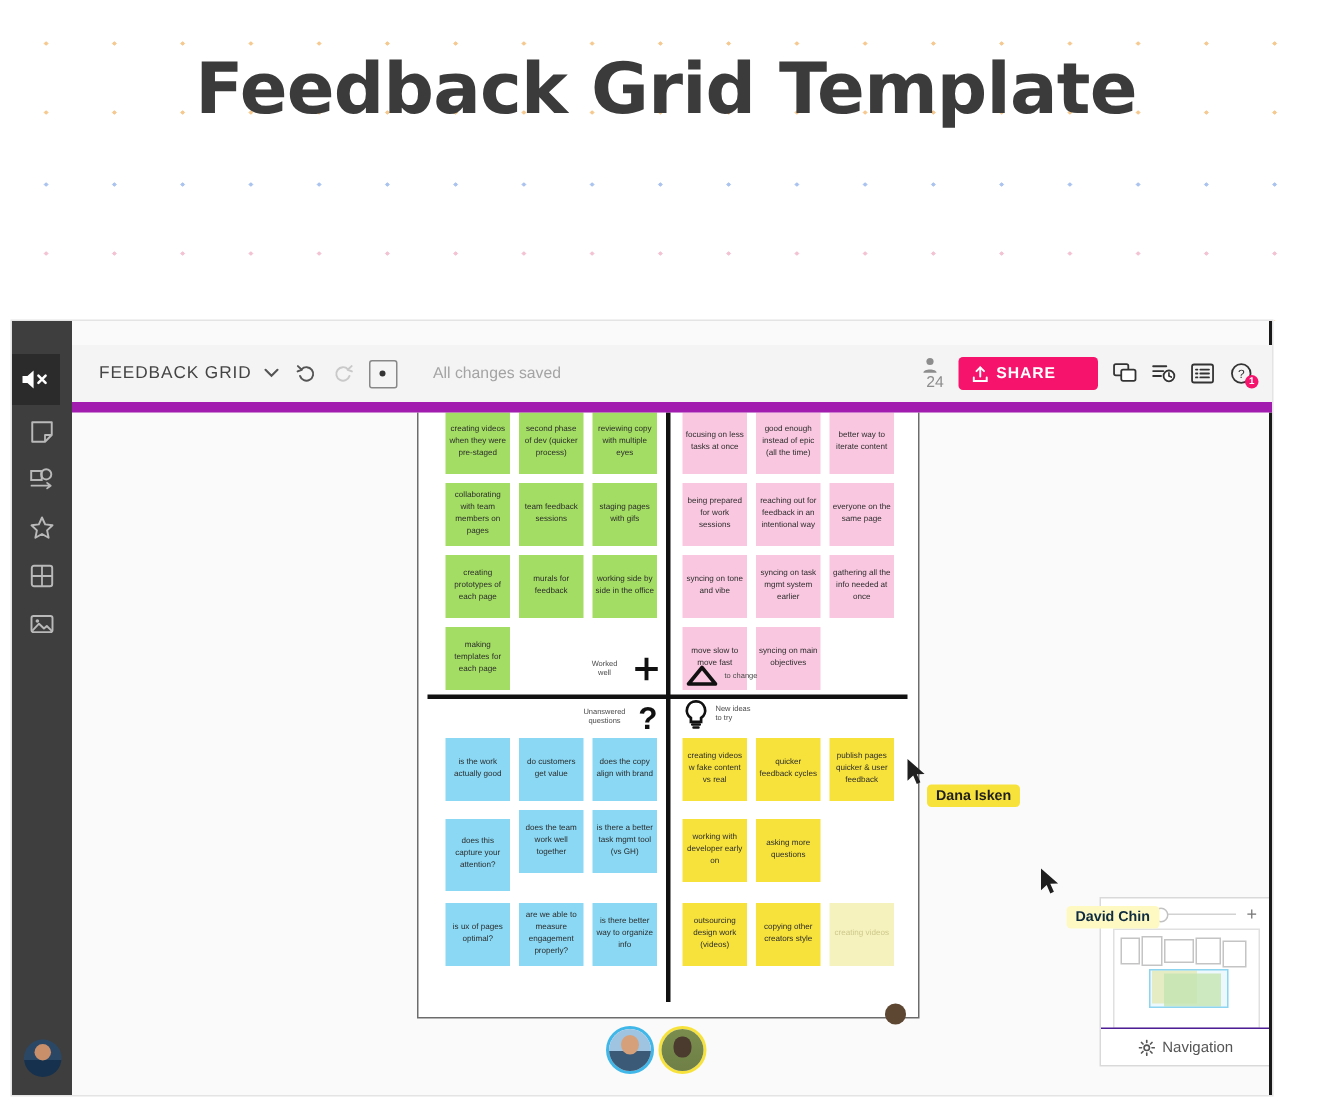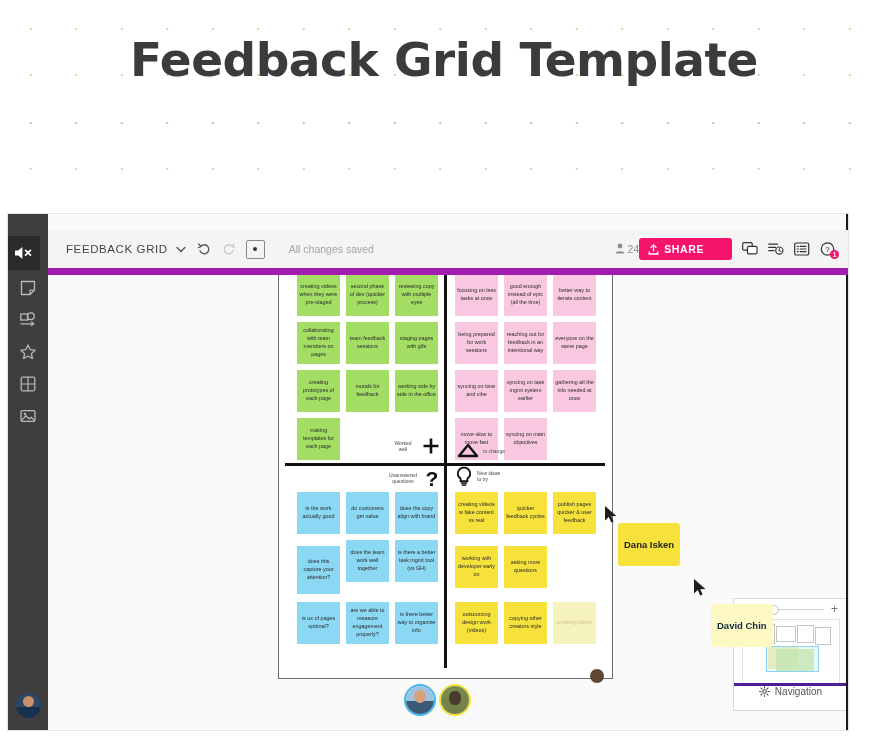--- a/index.html
+++ b/index.html
@@ -184,20 +184,22 @@
   .tb-right {
     margin-left: auto;
     display: flex;
     align-items: center;
     padding-right: 12px;
   }
   .users-count {
     display: flex;
     color: #8d8d8d;
     font-size: 10.5px;
+    margin-right: 10px;
+    flex-direction: column;
   }
   .users-count span { margin-left: 3px; }
   .share-btn {
     background: #f6136b;
     color: #fff;
     border: none;
     height: 22px;
     padding: 0 28px 0 9px;
     border-radius: 3px;
     font-size: 10.5px;
@@ -300,21 +302,21 @@
   
   .cursor {
     position: absolute;
     width: 0; height: 0;
     z-index: 50;
   }
   .cursor svg { display: block; }
   .cursor-label {
     position: absolute;
     left: 10px; top: 14px;
-    padding: 16px 6px;
+    padding: 2px 6px;
     border-radius: 3px;
     font-size: 9.5px;
     font-weight: bold;
     white-space: nowrap;
   }
   .cursor-label.yellow { background: #f7e23c; color: #1f1f1f; }
   .cursor-label.blue   { background: #fef9c3; color: #0e2b40; }
 
   
   .avatar-strip {
@@ -433,22 +435,23 @@
     left: 23px; top: 26px;
     width: 53px; height: 26px;
     border: 1.5px solid #8cd4f0;
     background: rgba(140,212,240,0.16);
     box-sizing: border-box;
   }
   .nav-footer {
     position: absolute;
     left: 0; bottom: 0;
     width: 113px; height: 24px;
-    border-top: 3px solid #4c1d95;
-    display: flex;
+    border-top: 1px solid #4c1d95;
+    display: flex;
+    align-items: center;
     justify-content: center;
     font-size: 10px;
     color: #555;
     cursor: pointer;
   }
   .nav-footer span { margin-left: 5px; }
 </style>
 </head>
 <body>
 

